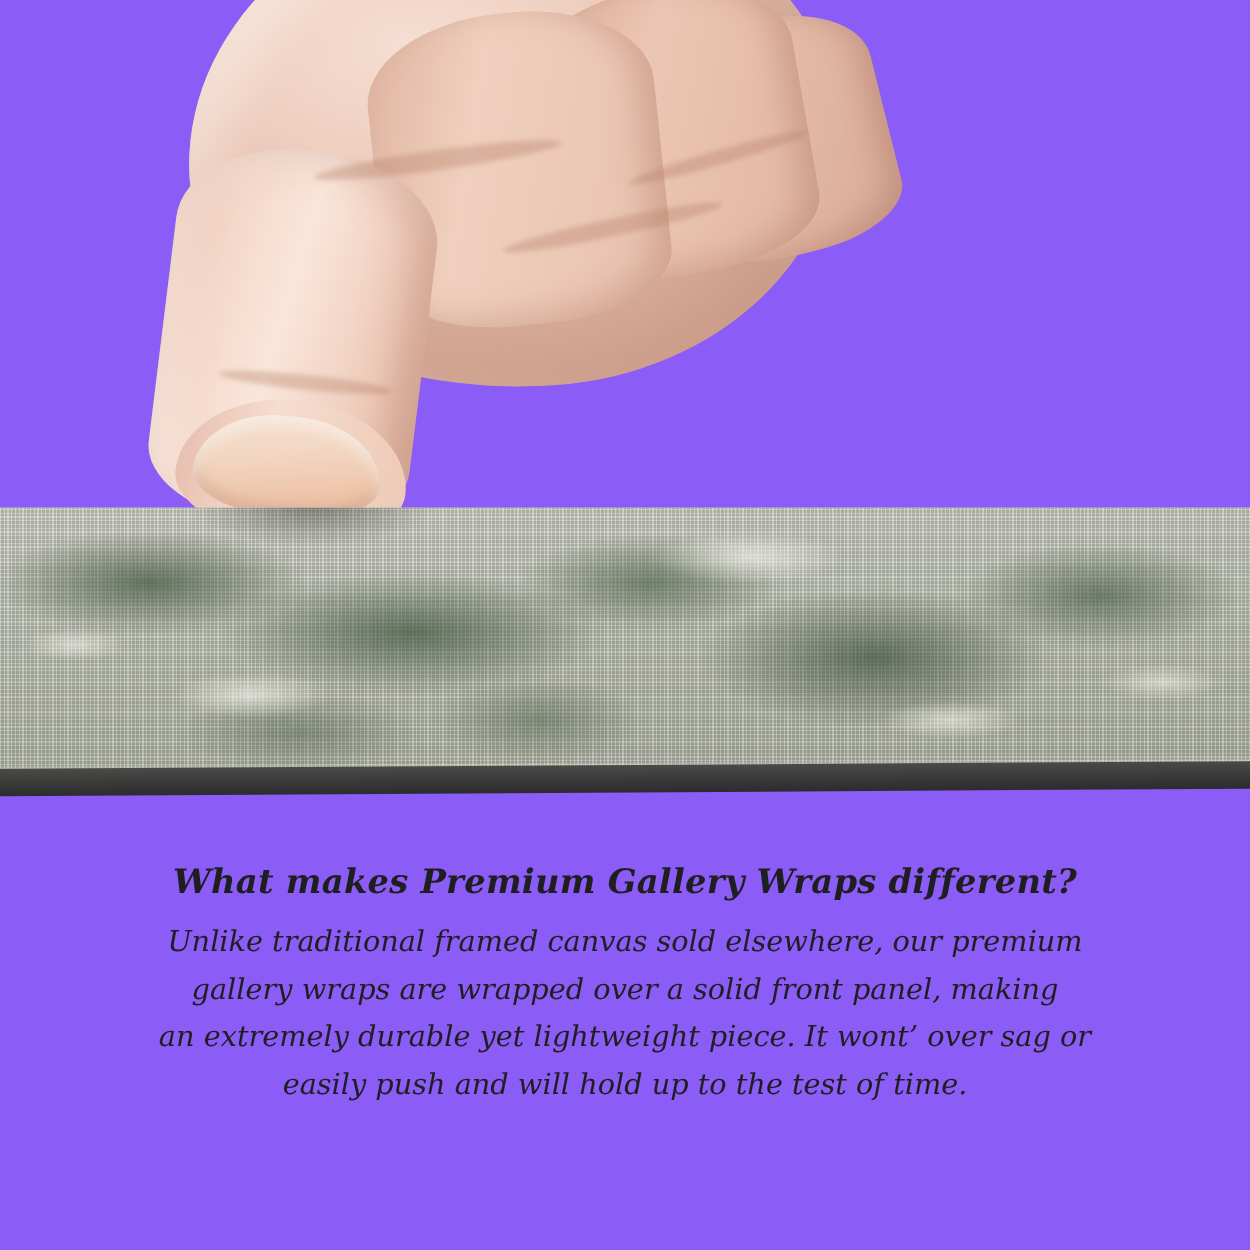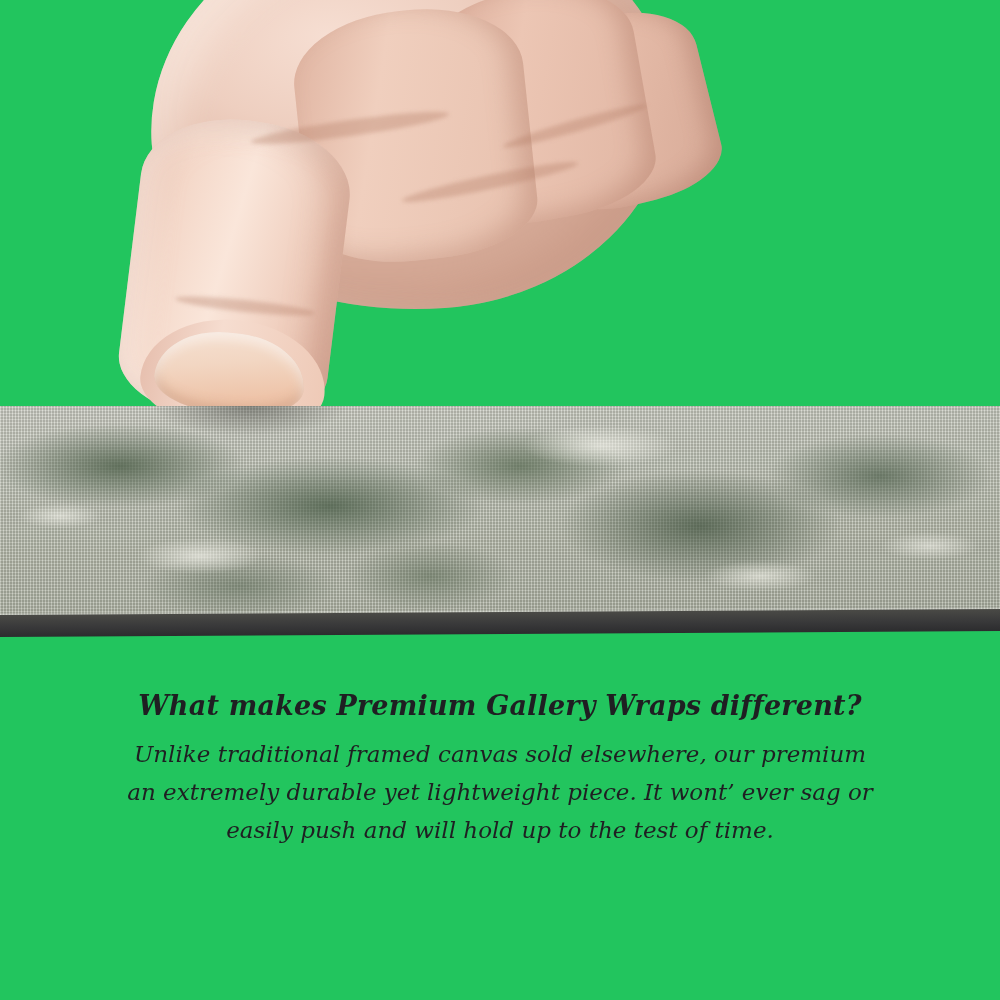--- a/index.html
+++ b/index.html
@@ -8,21 +8,21 @@
     height: 1000px;
     background: #ffffff;
     font-family: "Liberation Sans", sans-serif;
     overflow: hidden;
   }
 
   .page {
     position: relative;
     width: 1000px;
     height: 1000px;
-    background: #22c55e;
+    background: #8b5cf6;
   }
 
   
   .hand-area {
     position: absolute;
     left: 0; top: 0;
     width: 1000px;
     height: 408px;
     overflow: hidden;
   }
@@ -241,17 +241,18 @@
     <div class="tex-c"></div>
     <div class="tex-d"></div>
     <div class="press-shadow"></div>
   </div>
   <div class="panel-side-hilite"></div>
   <div class="panel-side"></div>
 
   <div class="caption">
     <h2>What makes Premium Gallery Wraps different?</h2>
     <p>Unlike traditional framed canvas sold elsewhere, our premium</p>
-    <p>an extremely durable yet lightweight piece. It wont’ ever sag or</p>
+    <p>gallery wraps are wrapped over a solid front panel, making</p>
+    <p>an extremely durable yet lightweight piece. It wont’ over sag or</p>
     <p>easily push and will hold up to the test of time.</p>
   </div>
 
 </div>
 
 </body></html>

